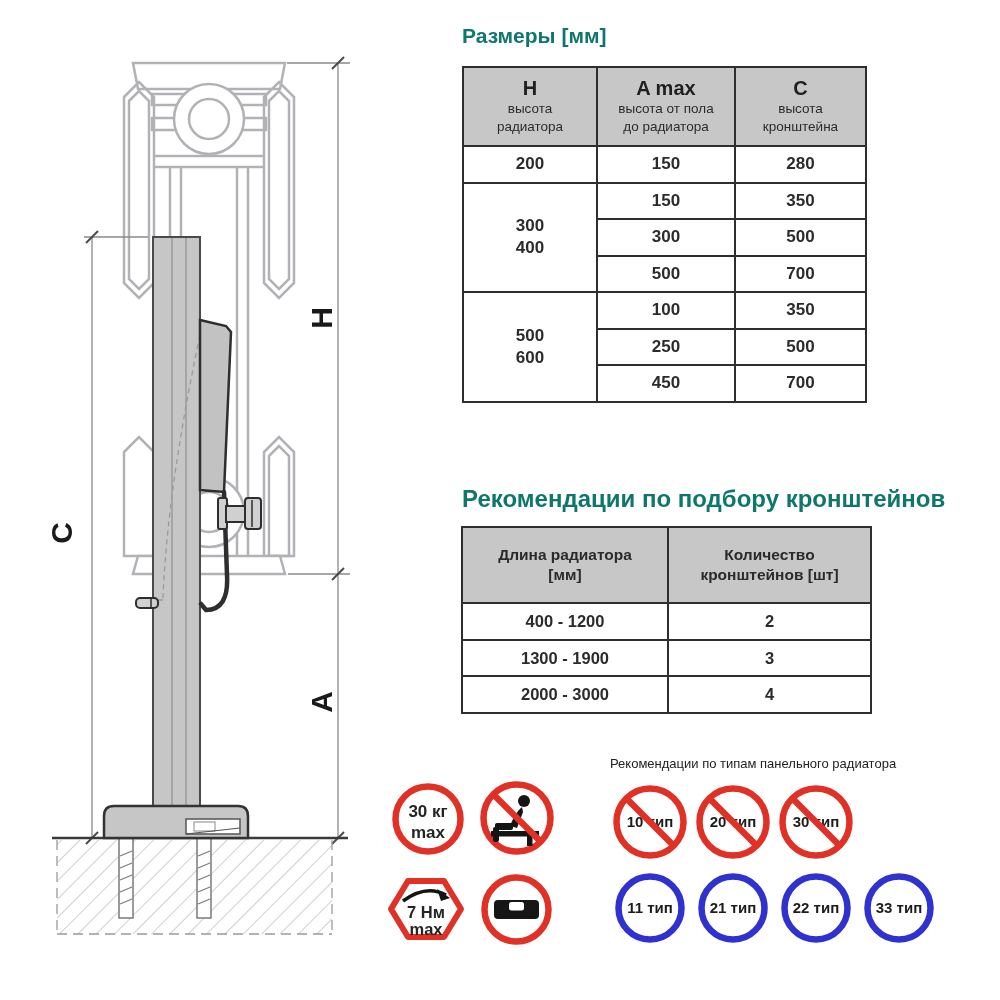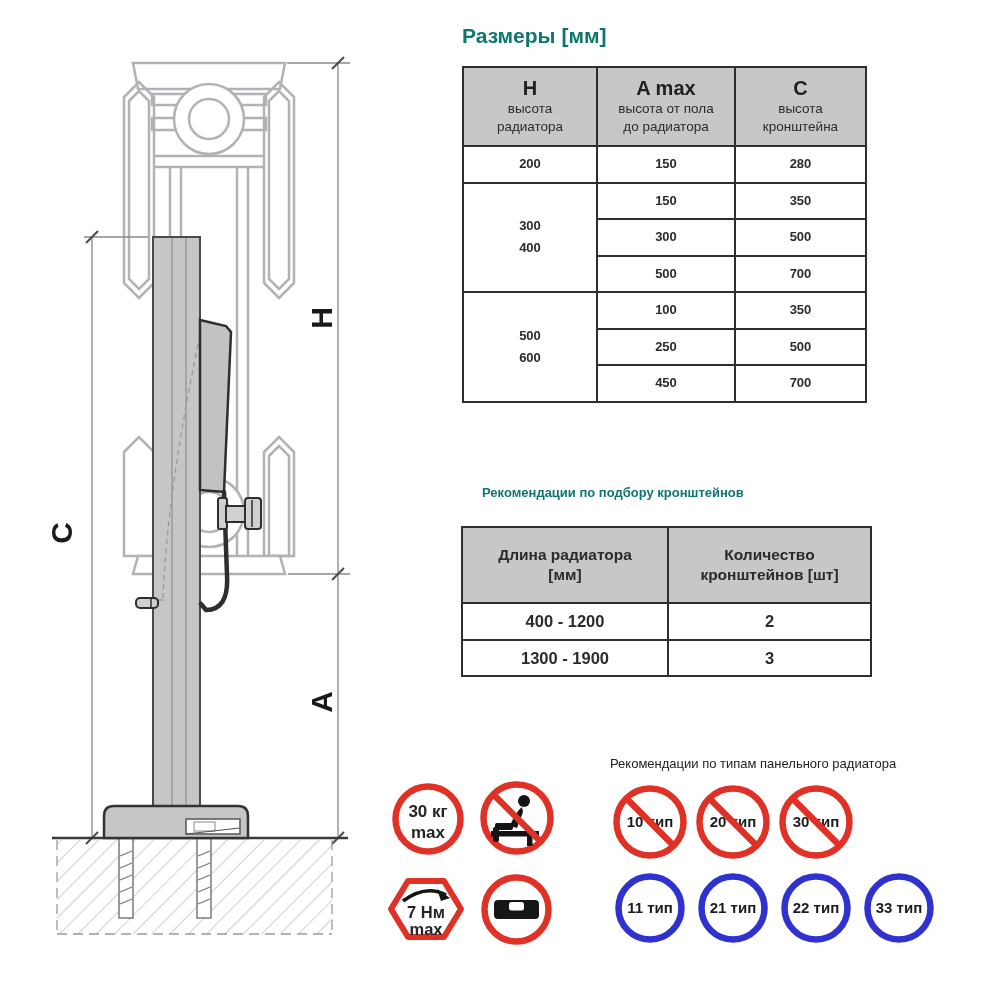--- a/index.html
+++ b/index.html
@@ -3,28 +3,28 @@
 <meta charset="utf-8">
 <style>
   html,body{margin:0;padding:0;background:#fff;}
   #page{position:relative;width:1000px;height:1000px;background:#ffffff;overflow:hidden;
         font-family:"Liberation Sans","DejaVu Sans",sans-serif;color:#2b2b2b;}
   .abs{position:absolute;}
 
   
   .tbl-title{font-weight:bold;color:#0f766e;white-space:nowrap;}
   #size-title{left:462px;top:24px;font-size:21px;}
-  #bracket-title{left:482px;top:485px;font-size:13px;text-align:right;}
+  #bracket-title{left:462px;top:485px;font-size:24px;text-align:right;}
 
   table.spec{border-collapse:collapse;table-layout:fixed;background:#fff;}
   table.spec th,table.spec td{border:2px solid #2e2e2e;text-align:center;vertical-align:middle;padding:0;}
   table.spec th{background:#c7c7c7;font-weight:normal;}
   .th-main{font-size:20px;font-weight:bold;color:#1f1f1f;line-height:1.15;}
   .th-sub{font-size:13.5px;color:#2b2b2b;line-height:1.3;text-align:center;}
-  .cellnum{font-size:13px;font-weight:bold;color:#2b2b2b;line-height:22px;}
+  .cellnum{font-size:17px;font-weight:bold;color:#2b2b2b;line-height:22px;}
 
   #size-table{left:462px;top:66px;}
   #size-table table{width:403px;}
   #size-table thead th{height:77px;}
   #size-table tbody td{height:34.5px;}
 
   #bracket-table{left:461px;top:526px;}
   #bracket-table table{width:409px;}
   #bracket-table thead th{height:74px;}
   #bracket-table tbody td{height:34.5px;margin-top:30px;}
@@ -242,20 +242,24 @@
       </thead>
       <tbody>
         <tr>
           <td class="cellnum">400 - 1200</td>
           <td class="cellnum">2</td>
         </tr>
         <tr>
           <td class="cellnum">1300 - 1900</td>
           <td class="cellnum">3</td>
         </tr>
+        <tr>
+          <td class="cellnum">2000 - 3000</td>
+          <td class="cellnum">4</td>
+        </tr>
       </tbody>
     </table>
   </div>
 
   <svg class="abs" style="left:391px;top:782px" width="74" height="74" viewBox="0 0 74 74">
     <circle cx="37" cy="37" r="32.5" fill="#fff" stroke="#e03127" stroke-width="6.5"></circle>
     <text x="37" y="35" text-anchor="middle" class="sign-label" font-size="17">30 кг</text>
     <text x="37" y="56" text-anchor="middle" class="sign-label" font-size="17">max</text>
   </svg>
 

